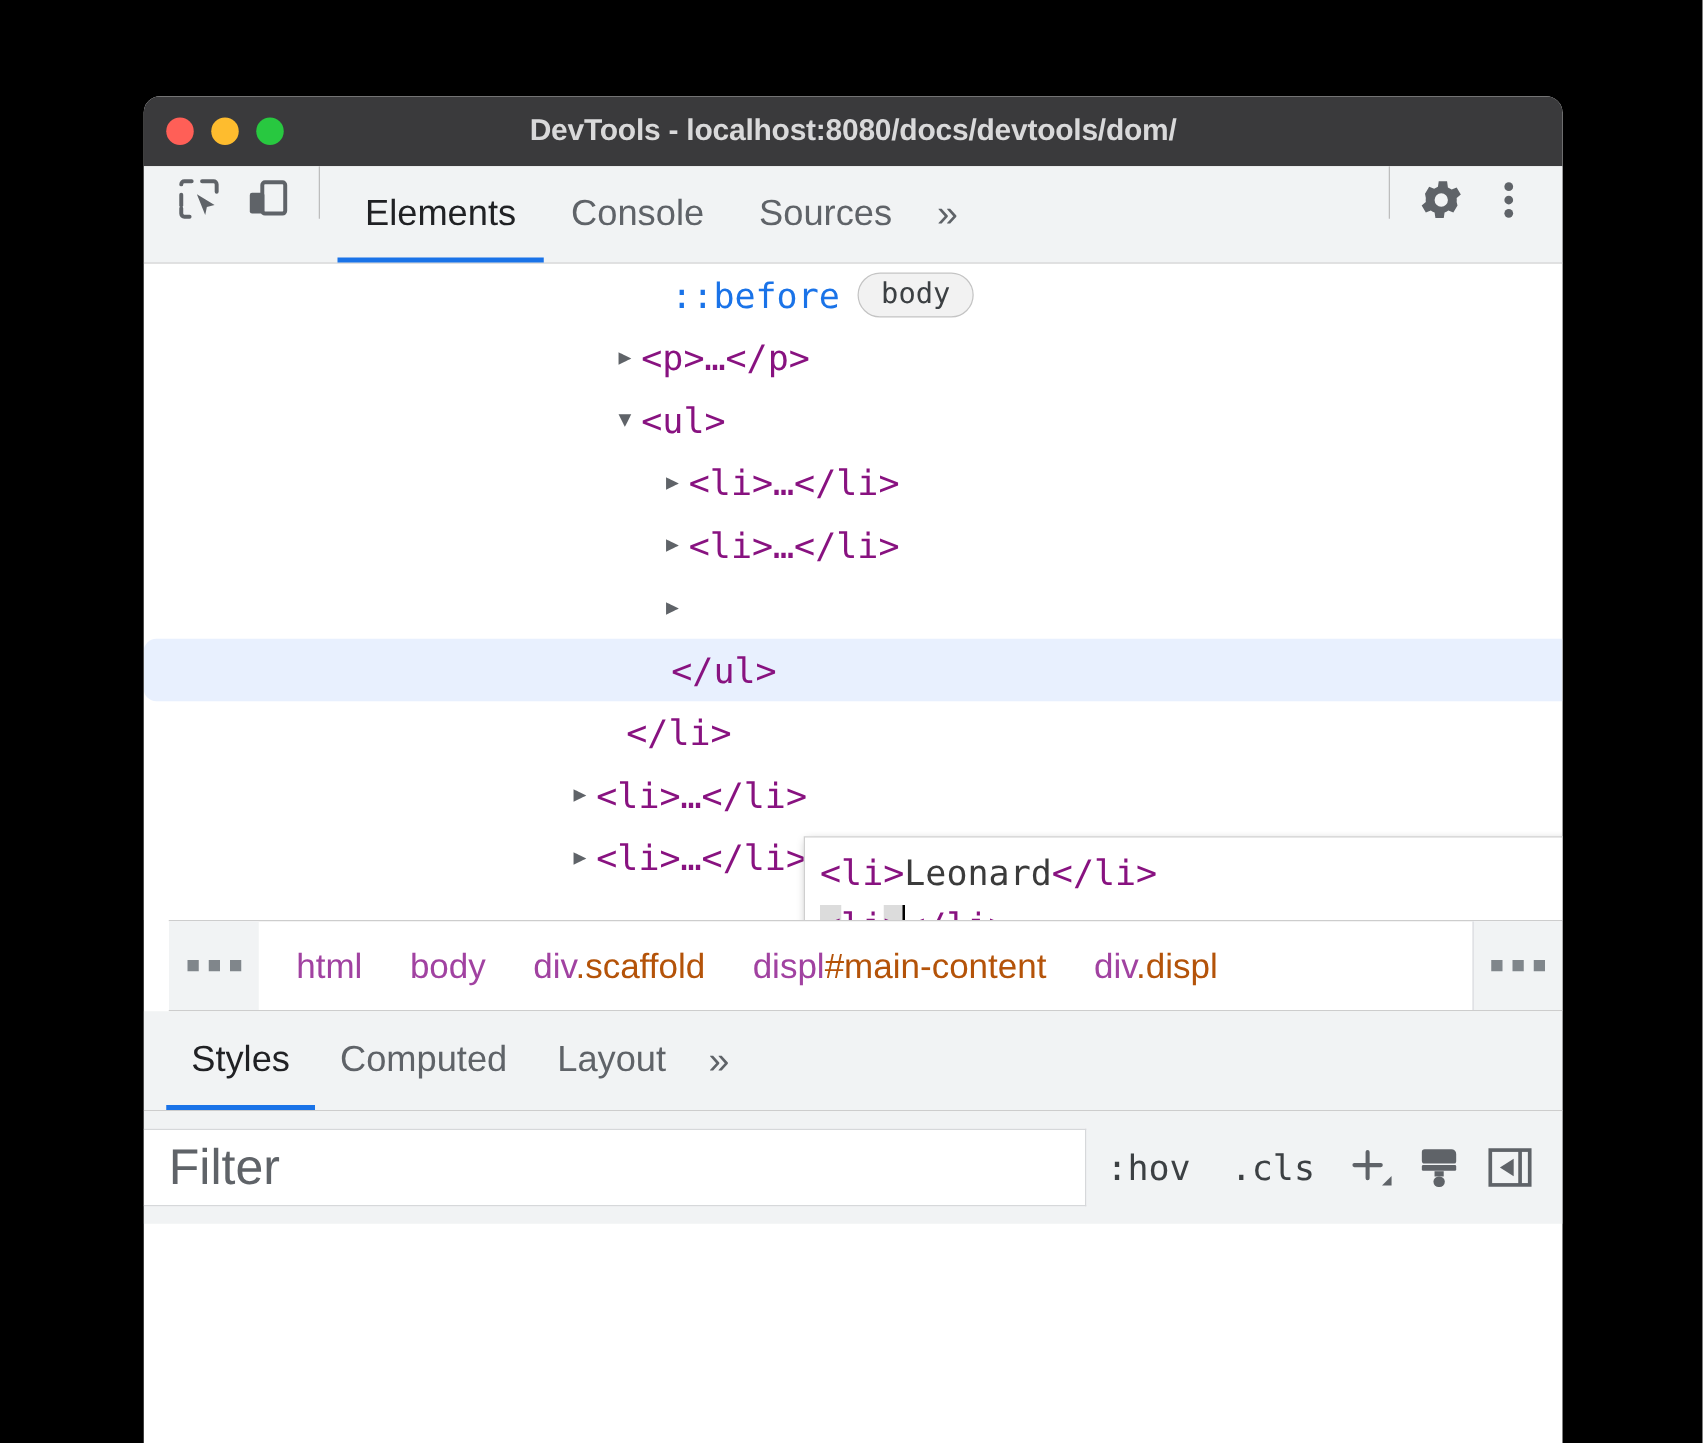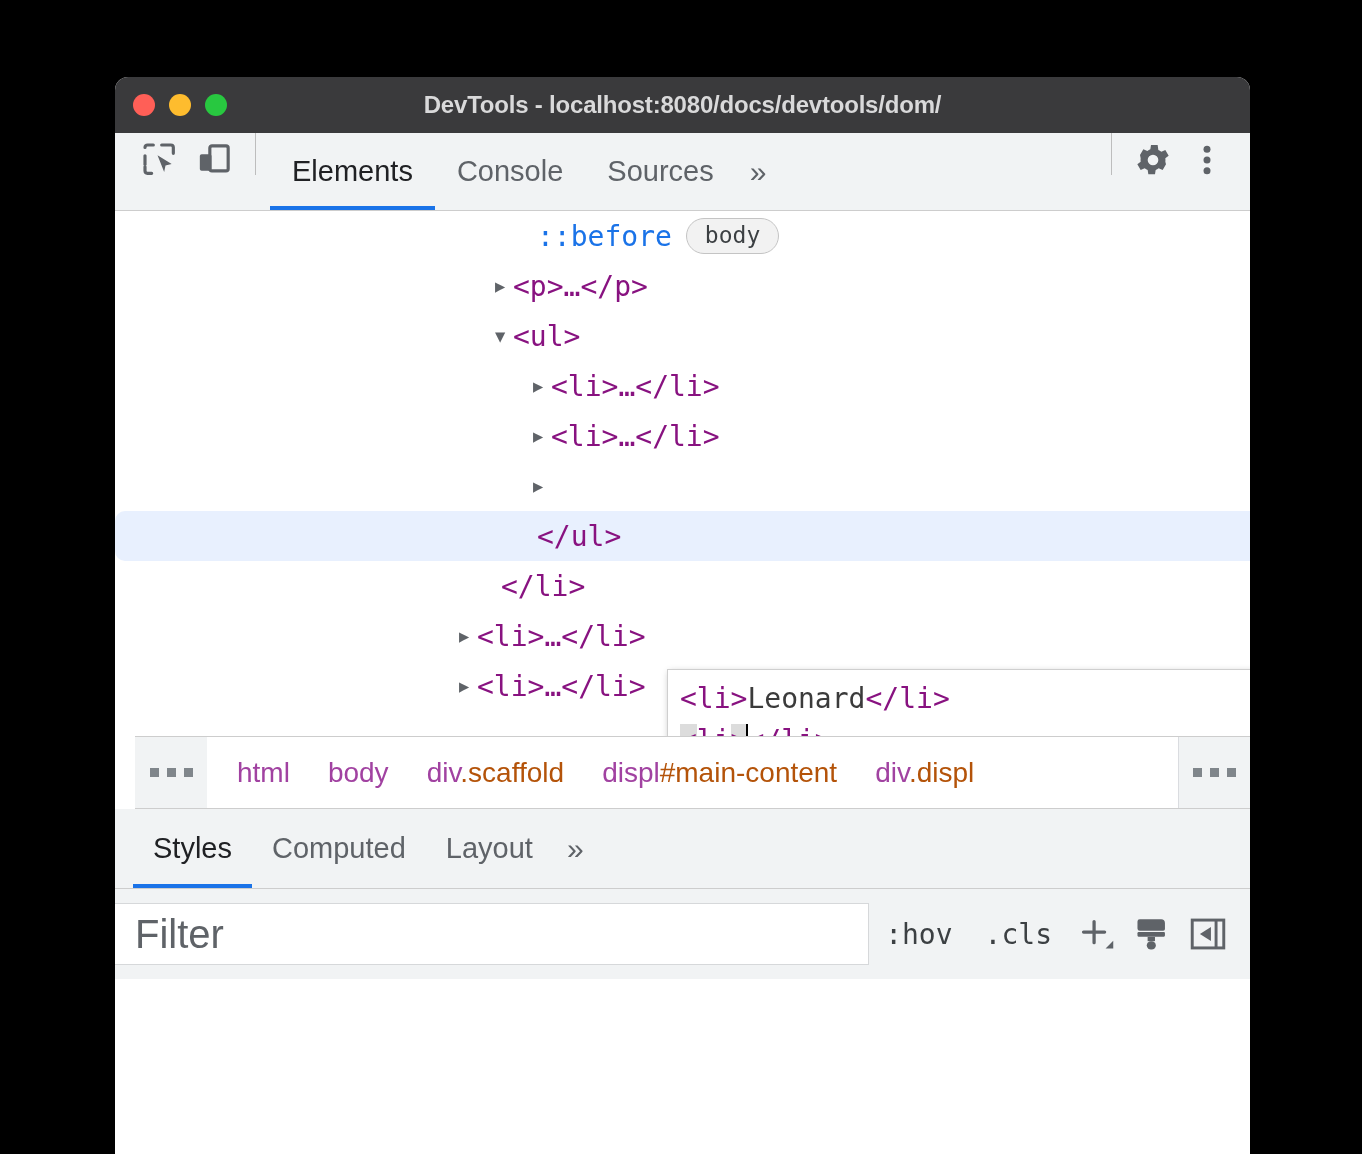--- a/index.html
+++ b/index.html
@@ -142,21 +142,21 @@
     background: #f2f2f2;
     color: #3c4043;
     font-size: 23px;
     font-family: "DejaVu Sans Mono", monospace;
     vertical-align: middle;
   }
 
   
   .edit-popup {
     position: absolute;
-    left: 552px;
+    left: 528px;
     top: 458px;
     width: 686px;
     height: 101px;
     background: #ffffff;
     border: 1px solid #cfcfcf;
     box-shadow: 2px 3px 7px rgba(0,0,0,0.30);
     padding: 8px 0 0 12px;
     font-family: "DejaVu Sans Mono", monospace;
     font-size: 28px;
     line-height: 42px;

